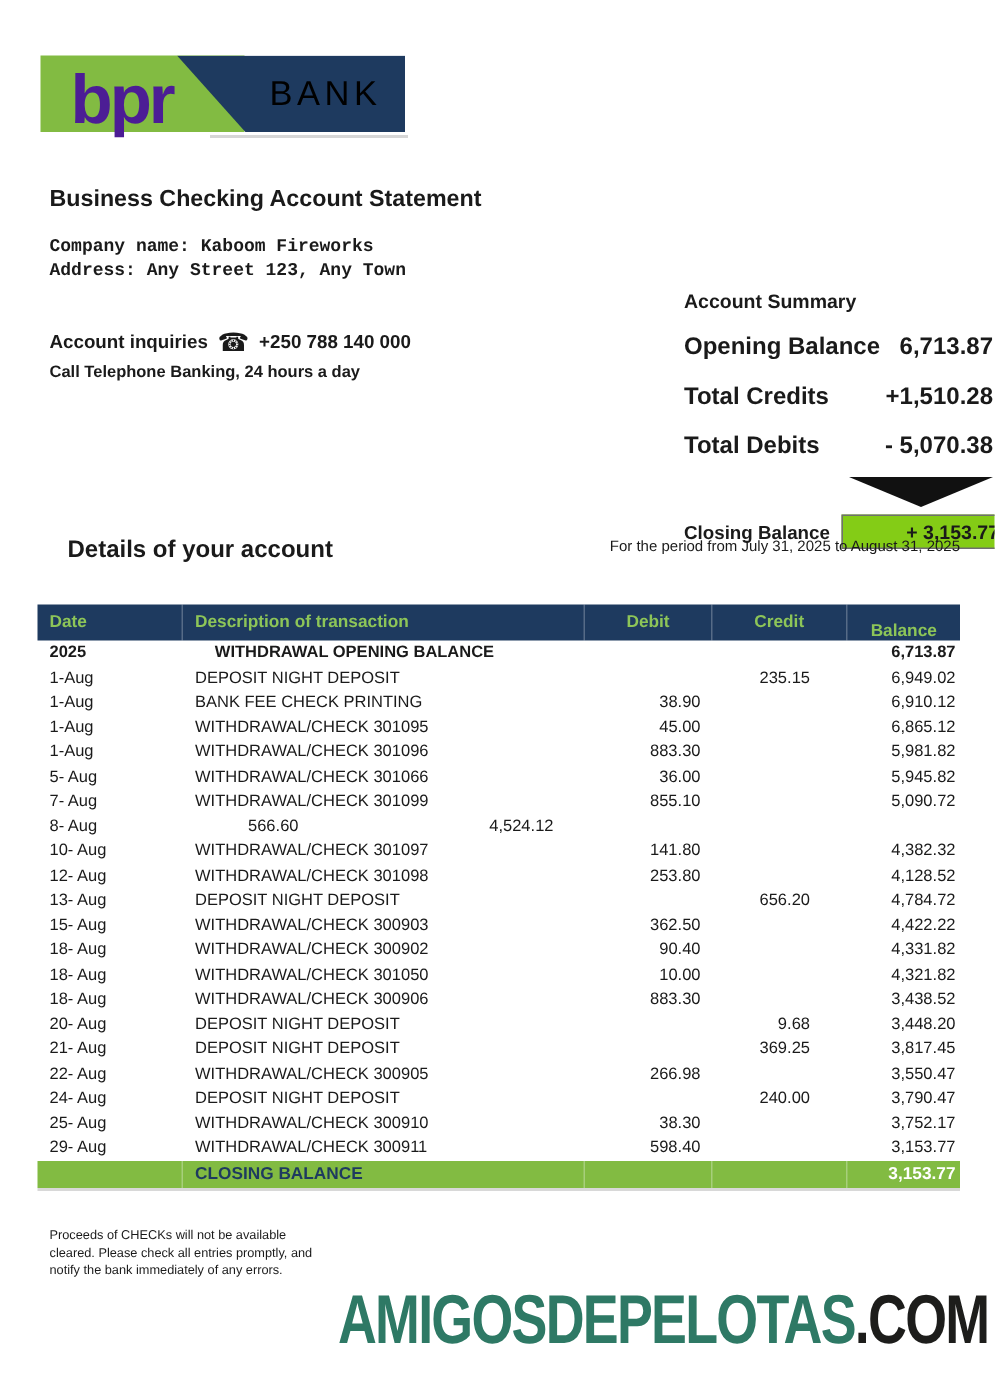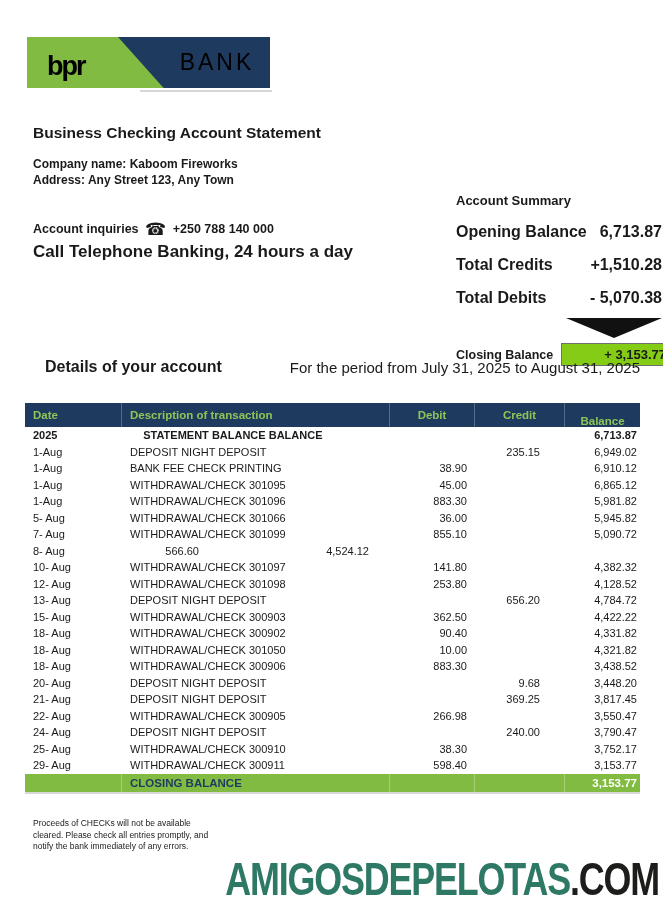--- a/index.html
+++ b/index.html
@@ -6,49 +6,49 @@
   body{
     width:663px;height:921px;position:relative;background:#ffffff;
     font-family:"Liberation Sans","DejaVu Sans",sans-serif;color:#1a1a1a;
     overflow:hidden;
   }
   
   .logo{position:absolute;left:27px;top:37px;width:243px;height:51px;}
   .logo-green{position:absolute;left:0;top:0;width:136px;height:51px;background:#82bb42;}
   .logo-navy{position:absolute;left:91px;top:0;width:152px;height:51px;background:#1e3a5f;
     clip-path:polygon(0 0,100% 0,100% 100%,30% 100%);}
-  .logo-bpr{position:absolute;left:20px;top:5px;font-size:27px;font-weight:bold;
-    letter-spacing:-2px;color:#000000;line-height:48px;z-index:2;}
+  .logo-bpr{position:absolute;left:20px;top:5px;font-size:46px;font-weight:bold;
+    letter-spacing:-2px;color:#4c1d95;line-height:48px;z-index:2;}
   .logo-bank{position:absolute;left:91px;top:0;width:152px;line-height:51px;text-align:center;
     padding-left:46px;box-sizing:border-box;color:#000000;font-size:23px;letter-spacing:3px;z-index:2;}
   .logo-underline{position:absolute;left:140px;top:90px;width:132px;height:2px;background:#d6d6d6;}
 
   
   .doc-title{position:absolute;left:33px;top:124px;font-size:15.5px;font-weight:bold;}
-  .company{position:absolute;left:33px;top:156px;font-size:12px;font-weight:bold;line-height:16px;}
+  .company{position:absolute;left:33px;top:156px;font-size:12px;font-weight:bold;line-height:16px;font-family:Liberation Mono, monospace;}
   .inquiries{position:absolute;left:33px;top:219px;font-size:12.5px;font-weight:bold;}
   .phone-icon{font-family:"DejaVu Sans",sans-serif;font-size:17px;vertical-align:-2px;padding:0 3px;}
-  .banking-line{position:absolute;left:33px;top:242px;font-size:17px;font-weight:bold;}
+  .banking-line{position:absolute;left:33px;top:242px;font-size:11px;font-weight:bold;}
 
   
   .summary{position:absolute;left:456px;top:161px;width:218px;margin-top:32px;}
   .summary-title{font-size:13px;font-weight:bold;margin-bottom:13px;}
   .summary-row{display:flex;justify-content:space-between;font-size:16px;font-weight:bold;margin-top:15px;}
   .summary-row .val{text-align:right;padding-right:12px;}
   .tri-wrap{display:flex;justify-content:flex-end;margin-top:11px;padding-right:12px;}
   .triangle{width:0;height:0;border-left:48px solid transparent;border-right:48px solid transparent;
     border-top:20px solid #111111;}
   .closing-row{display:flex;align-items:center;margin-top:5px;}
   .closing-label{font-size:12.5px;font-weight:bold;flex:0 0 105px;}
   .closing-box{flex:1;border:1px solid #6f6f6f;padding:3px 7px 3px 4px;text-align:right;
     font-size:13px;font-weight:bold;background:#84cc16;}
 
   
   .details-heading{position:absolute;left:45px;top:358px;font-size:16px;font-weight:bold;}
-  .period{position:absolute;right:23px;top:359px;font-size:15px;}
+  .period{position:absolute;right:23px;top:359px;font-size:10px;}
 
   
   .stmt-table{position:absolute;left:25px;top:403px;width:615px;border-bottom:2px solid #d8d8d8;}
   .thead{display:flex;align-items:flex-end;height:24px;background:#1e3a5f;color:#8dc558;
     font-weight:bold;font-size:11.5px;}
   .trow{display:flex;align-items:center;height:16.5px;font-size:11px;}
   .trow.bold{font-weight:bold;gap:36px;}
   .c-date{width:97px;padding-left:8px;box-sizing:border-box;}
   .c-desc{width:268px;padding-left:8px;box-sizing:border-box;}
   .c-debit{width:85px;text-align:right;padding-right:8px;box-sizing:border-box;}
@@ -131,21 +131,21 @@
     <div class="c-date">Date</div>
     <div class="c-desc">Description of transaction</div>
     <div class="c-debit">Debit</div>
     <div class="c-credit">Credit</div>
     <div class="c-balance">Balance</div>
   </div>
 
   <div>
   <div class="trow bold">
     <div class="c-date">2025</div>
-    <div class="c-desc">STATEMENT BALANCE BALANCE</div>
+    <div class="c-desc">WITHDRAWAL OPENING BALANCE</div>
     <div class="c-debit"></div>
     <div class="c-credit"></div>
     <div class="c-balance">6,713.87</div>
   </div>
 
   <div class="trow">
     <div class="c-date">1-Aug</div>
     <div class="c-desc">DEPOSIT NIGHT DEPOSIT</div>
     <div class="c-debit"></div>
     <div class="c-credit">235.15</div>

